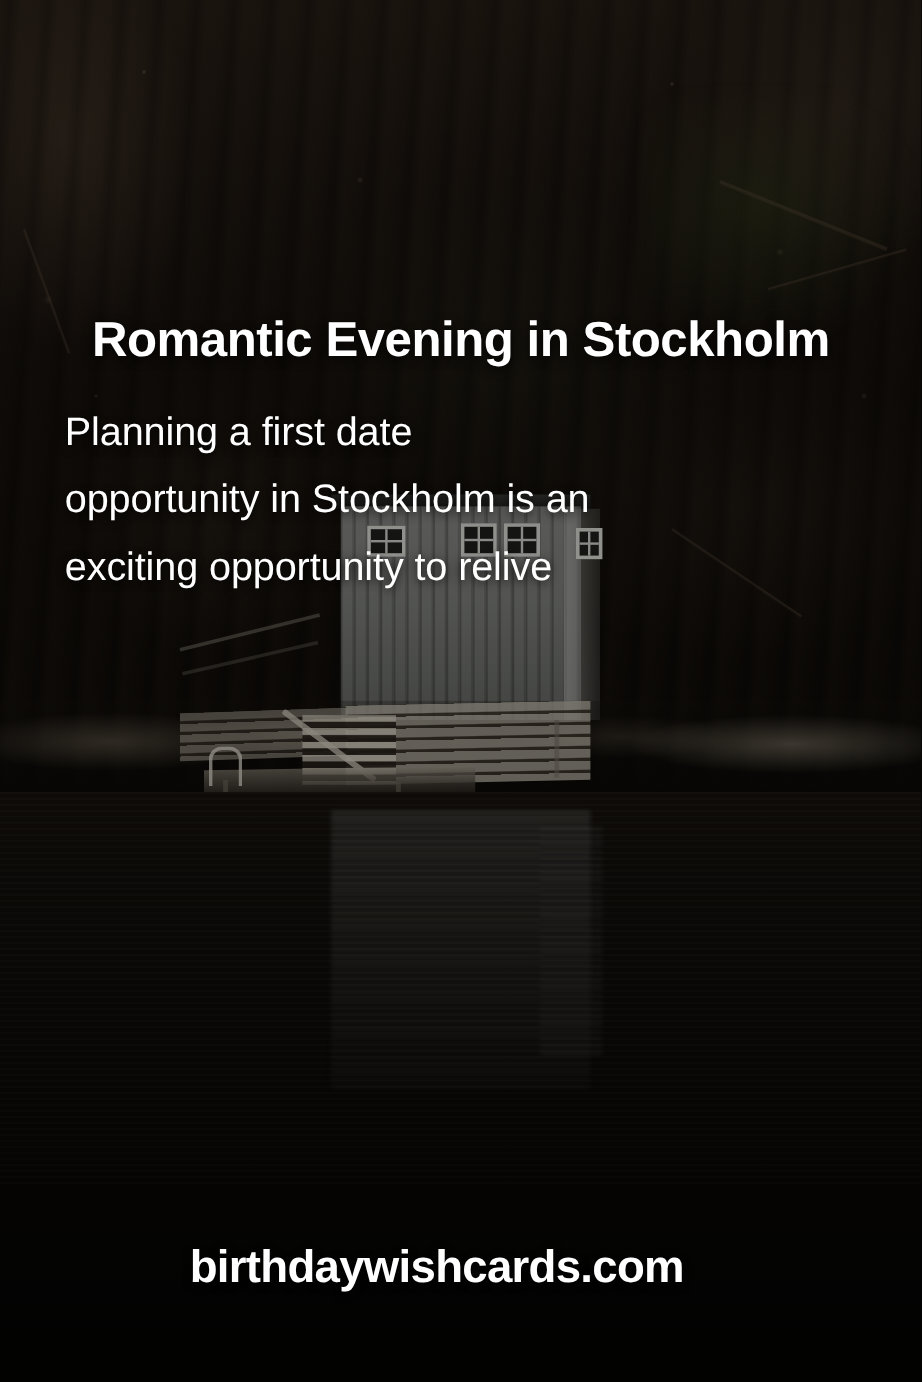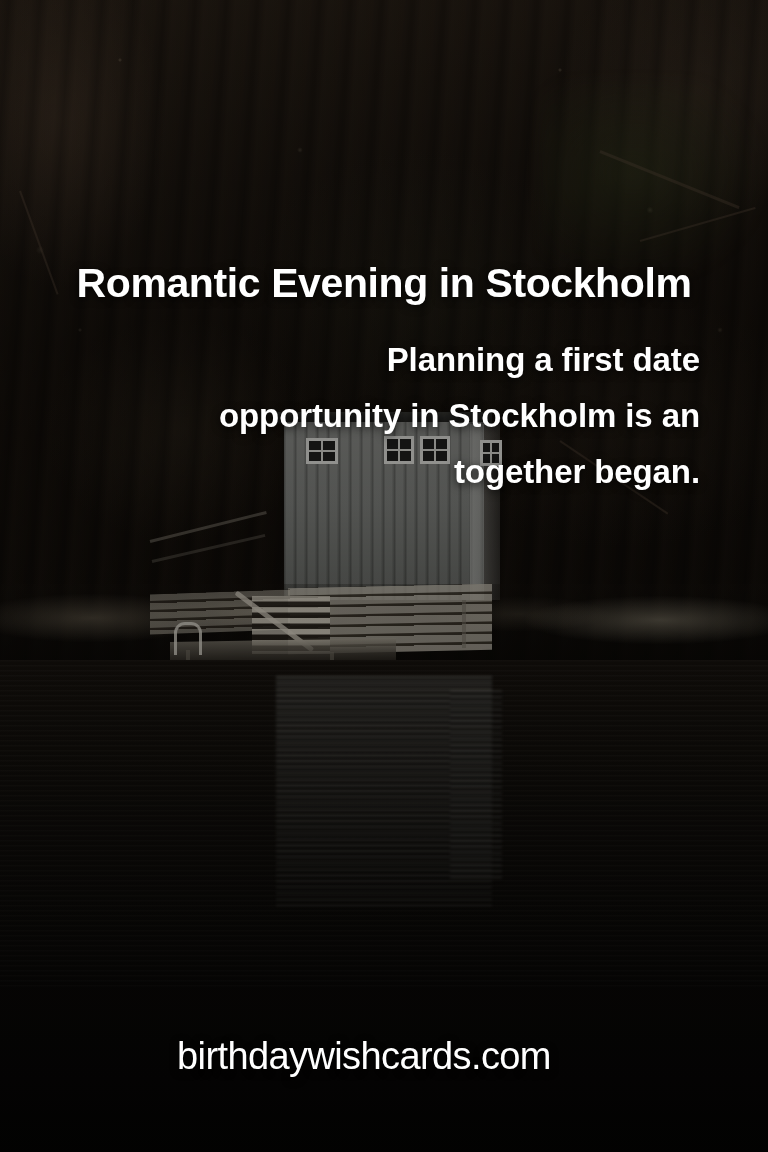--- a/index.html
+++ b/index.html
@@ -288,39 +288,39 @@
     color: #ffffff;
     font-size: 41px;
     font-weight: 700;
     line-height: 50px;
     letter-spacing: -0.4px;
     white-space: nowrap;
     text-shadow: 0 2px 9px rgba(0,0,0,.80);
   }
   .body-copy {
     position: absolute;
-    left: 40px; top: 332px;
+    left: 54px; top: 332px;
     width: 660px;
-    text-align: right;
+    text-align: left;
     color: #ffffff;
     font-size: 33px;
-    font-weight: 700;
+    font-weight: 400;
     line-height: 56px;
     letter-spacing: -0.1px;
     text-shadow: 0 2px 8px rgba(0,0,0,.78);
   }
   .body-copy .ln { display: block; }
   .watermark {
     position: absolute;
     left: 0; top: 1035px;
     width: 728px;
     text-align: center;
     color: #ffffff;
     font-size: 38px;
-    font-weight: 400;
+    font-weight: 700;
     letter-spacing: -0.6px;
     text-shadow: 0 2px 8px rgba(0,0,0,.75);
   }
 </style>
 </head>
 <body>
 
 <div class="card">
 
   <div class="photo">
@@ -366,19 +366,19 @@
     <div class="scrim"></div>
   </div>
 
   <div class="overlay">
 
     <div class="headline">Romantic Evening in Stockholm</div>
 
     <div class="body-copy">
       <span class="ln">Planning a first date</span>
       <span class="ln">opportunity in Stockholm is an</span>
-      <span class="ln">together began.</span>
+      <span class="ln">exciting opportunity to relive</span>
     </div>
 
     <div class="watermark">birthdaywishcards.com</div>
   </div>
 
 </div>
 
 </body></html>

